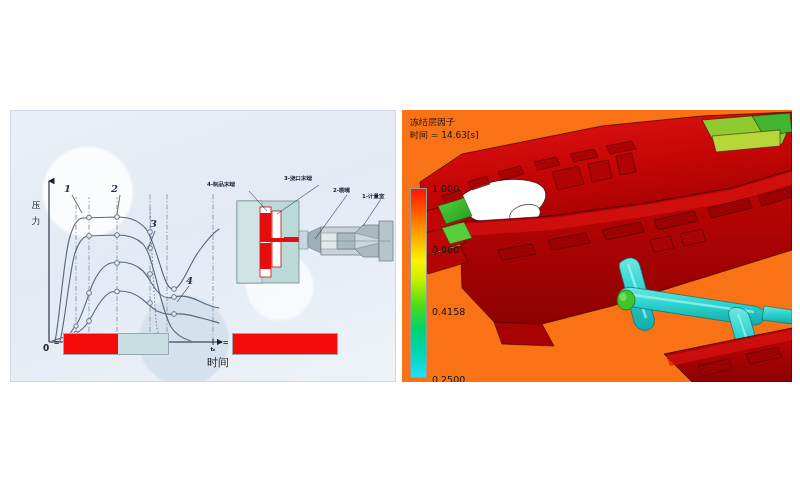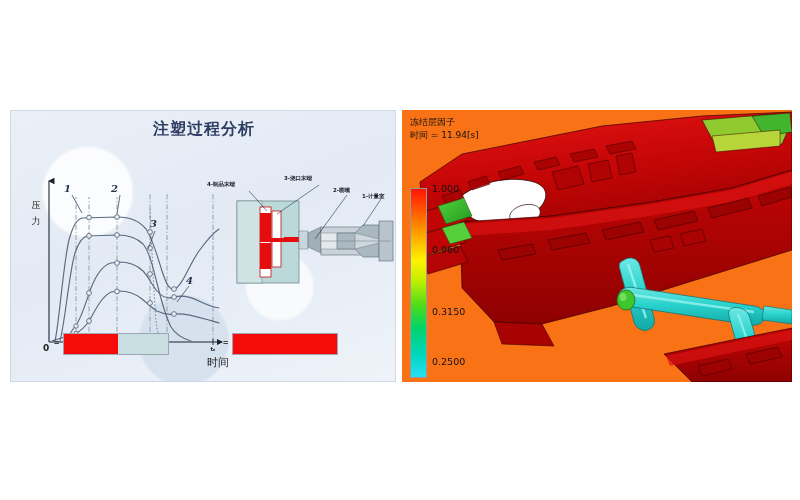--- a/index.html
+++ b/index.html
@@ -62,21 +62,20 @@
   #model-svg{position:absolute;left:0;top:0;}
   [data-bind]{white-space:pre-wrap;}
 </style>
 </head>
 <body>
 
 <div id="stage">
 
   <div id="left-panel">
 
-    <div id="panel-title" data-bind="left_panel.title">注塑过程分析</div>
 
     <div id="chart-area">
       <div class="ylabel" data-bind="left_panel.chart_data.ylabel">压力</div>
       <div class="xlabel" data-bind="left_panel.chart_data.xlabel">时间</div>
       <div class="origin0" data-bind="left_panel.chart_data.xticks.0">0</div>
 
       <div class="curve-num" style="left:45px;top:38px;" data-bind="left_panel.chart_data.series.0.label">1</div>
       <div class="curve-num" style="left:92px;top:38px;" data-bind="left_panel.chart_data.series.1.label">2</div>
       <div class="curve-num" style="left:131px;top:73px;" data-bind="left_panel.chart_data.series.2.label">3</div>
       <div class="curve-num" style="left:167px;top:130px;" data-bind="left_panel.chart_data.series.3.label">4</div>
@@ -214,21 +213,21 @@
     <div class="bar-eq" style="left:212px;top:227px;" data-bind="left_panel.bottom_bars.1.eq">=</div>
     <div class="bar-wrap" style="left:221px;top:222px;width:106px;">
       <div class="bar-red" style="width:100%"></div>
     </div>
   </div>
 
   <div id="right-panel">
 
     <div id="cae-title">
       <div data-bind="right_panel.result_title">冻结层因子</div>
-      <div class="row2" data-bind="right_panel.time_label">时间 = 11.94[s]</div>
+      <div class="row2" data-bind="right_panel.time_label">时间 = 14.63[s]</div>
     </div>
 
     <svg id="model-svg" width="390" height="272" viewBox="0 0 390 272">
       <defs>
         <linearGradient id="redTop" x1="0" y1="0" x2="0.4" y2="1">
           <stop offset="0%" stop-color="#e51414"></stop>
           <stop offset="60%" stop-color="#c50606"></stop>
           <stop offset="100%" stop-color="#a80202"></stop>
         </linearGradient>
         <linearGradient id="redSide" x1="0" y1="0" x2="0" y2="1">
@@ -315,17 +314,17 @@
         <path d="M296,256 L326,249 L330,259 L300,266 Z"></path>
         <path d="M344,244 L376,237 L380,247 L348,254 Z"></path>
       </g>
 
       <path d="M92,212 L140,214 L152,236 L100,234 Z" fill="#a80202" stroke="#3a0000" stroke-width="0.6"></path>
     </svg>
 
     <div id="colorbar"></div>
     <div class="cb-tick" style="top:73px;" data-bind="right_panel.colorbar.ticks.0">1.000</div>
     <div class="cb-tick" style="top:134px;" data-bind="right_panel.colorbar.ticks.1">0.960</div>
-    <div class="cb-tick" style="top:196px;" data-bind="right_panel.colorbar.ticks.2">0.3150</div>
-    <div class="cb-tick" style="top:246px;" data-bind="right_panel.colorbar.ticks.3">0.2500</div>
+    <div class="cb-tick" style="top:196px;" data-bind="right_panel.colorbar.ticks.2">0.4158</div>
+    <div class="cb-tick" style="top:264px;" data-bind="right_panel.colorbar.ticks.3">0.2500</div>
   </div>
 
 </div>
 
 </body></html>

